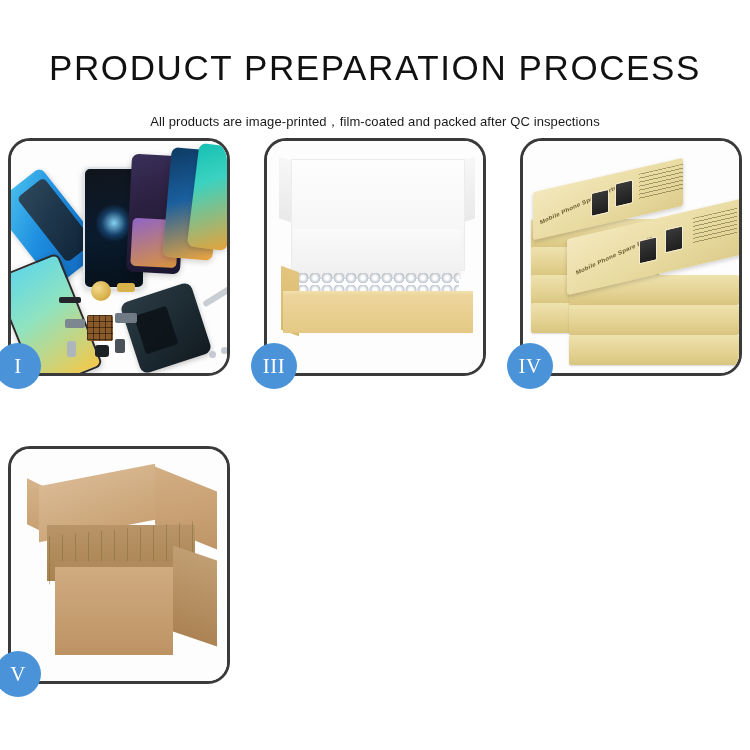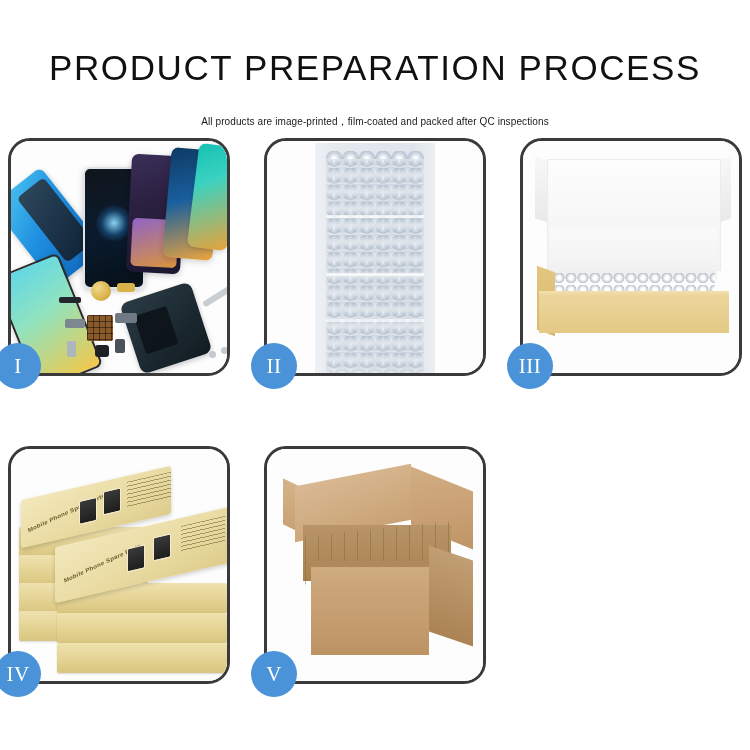--- a/index.html
+++ b/index.html
@@ -12,21 +12,21 @@
 
   
   .header{position:absolute;left:0;top:0;width:750px;text-align:center;}
   .title{
     margin:14px;padding-top:34px;
     font-size:35px;line-height:40px;font-weight:500;
     letter-spacing:1.6px;color:#111111;white-space:nowrap;
   }
   .subtitle{
     margin:8px;padding-top:11px;
-    font-size:10px;line-height:18px;font-weight:400;
+    font-size:13px;line-height:18px;font-weight:400;
     letter-spacing:.1px;color:#1a1a1a;white-space:nowrap;
   }
 
   
   .grid{
     position:absolute;left:8px;top:138px;
     width:734px;
     display:grid;
     grid-template-columns:repeat(3,222px);
     grid-template-rows:repeat(2,238px);
@@ -331,31 +331,20 @@
         <div class="part flexc"></div>
         <div class="part cam"></div>
         <div class="part tray"></div>
         <div class="part batt"></div>
         <div class="part tool"></div>
         <div class="part screws"></div>
       </div>
       <div class="badge">I</div>
     </div>
 
-    <div class="panel">
-      <div class="stage p2">
-        <div class="wrapstrip"></div>
-        <div class="bubbles"></div>
-        <div class="bubbles shift"></div>
-        <div class="wrapfold" style="top:74px"></div>
-        <div class="wrapfold" style="top:132px"></div>
-        <div class="wrapfold" style="top:178px"></div>
-      </div>
-      <div class="badge">II</div>
-    </div>
 
     <div class="panel">
       <div class="stage p3">
         <div class="lidwing l"></div>
         <div class="lidwing r"></div>
         <div class="lid"></div>
         <div class="foam"></div>
         <div class="boxinner"></div>
         <div class="boxsideL"></div>
         <div class="boxlip"></div>

